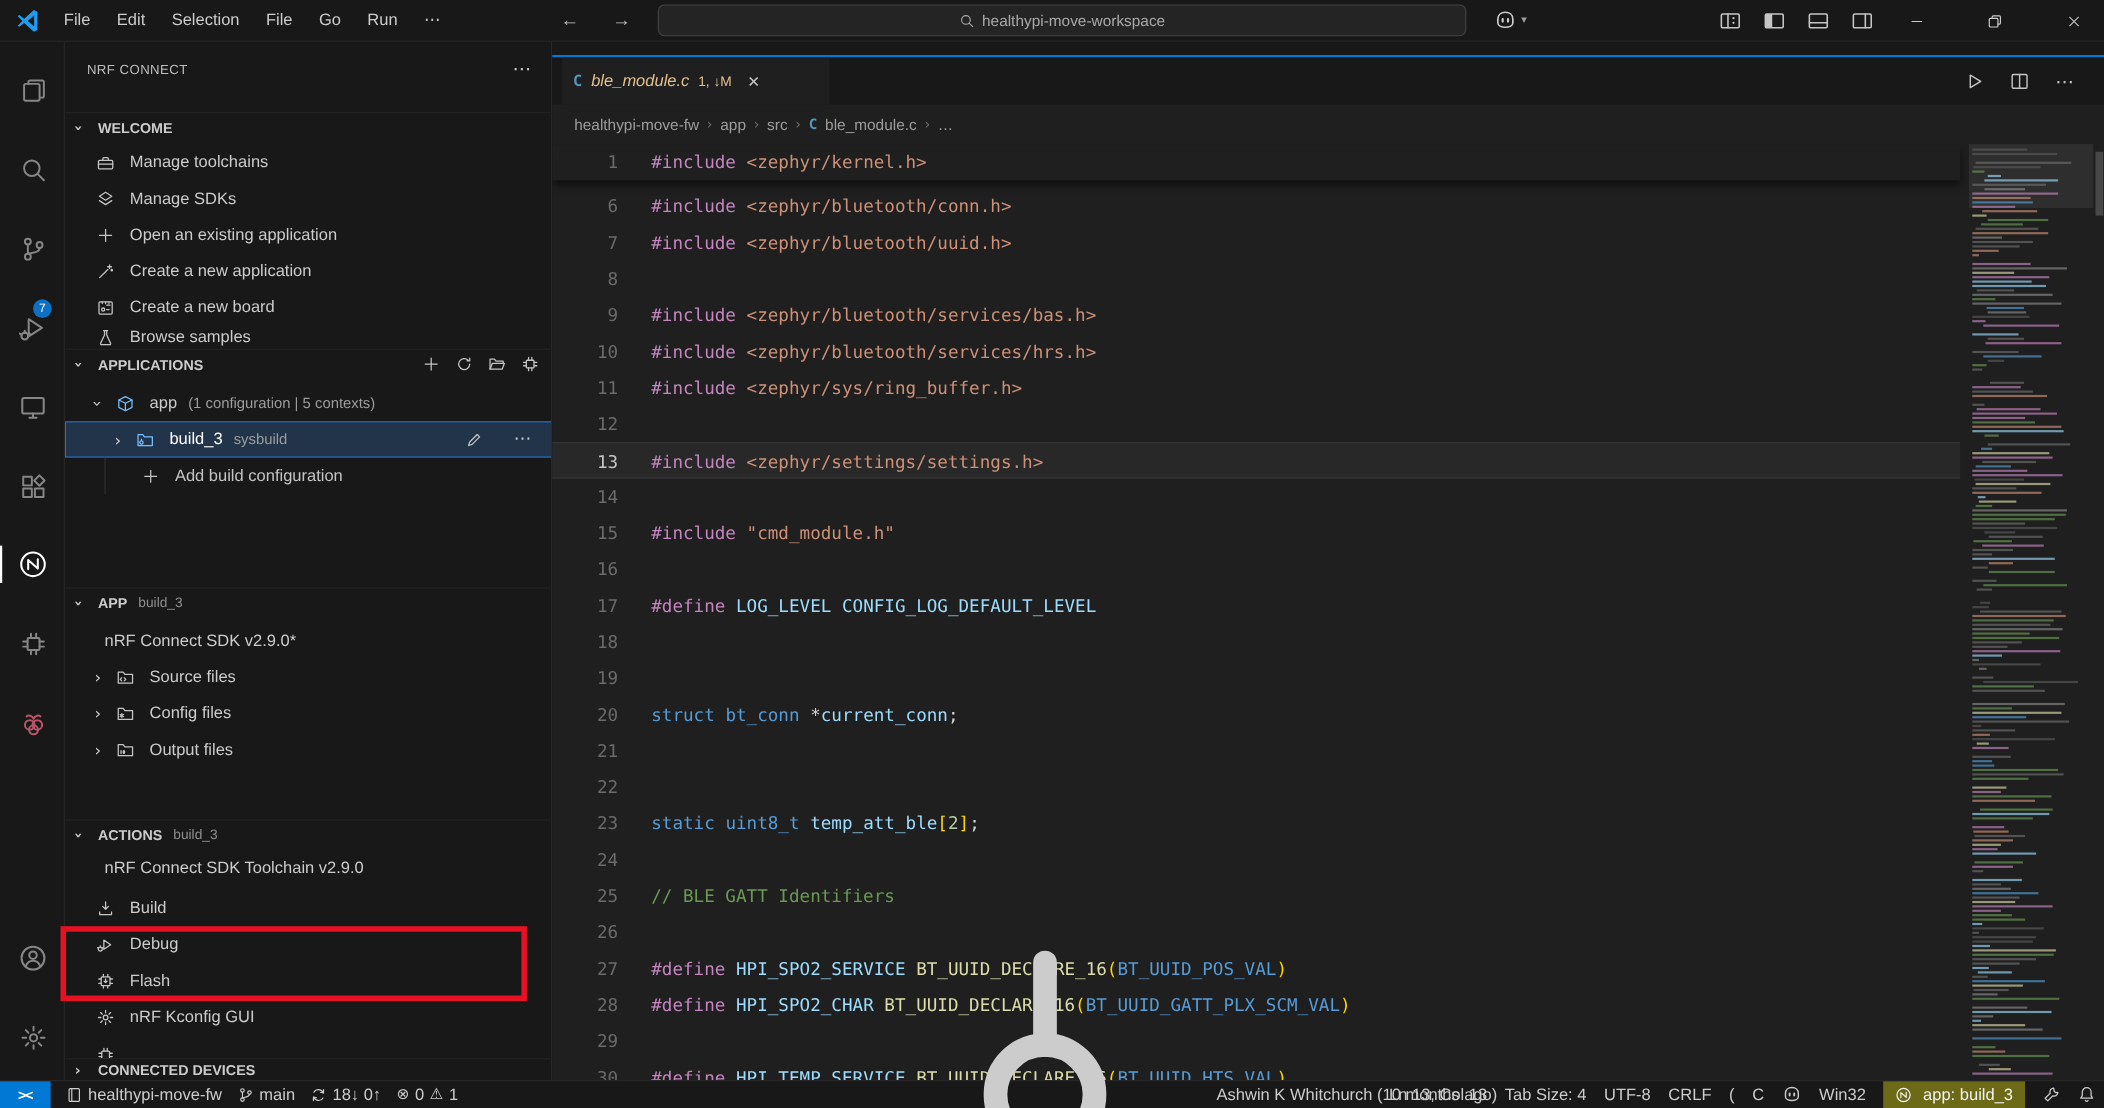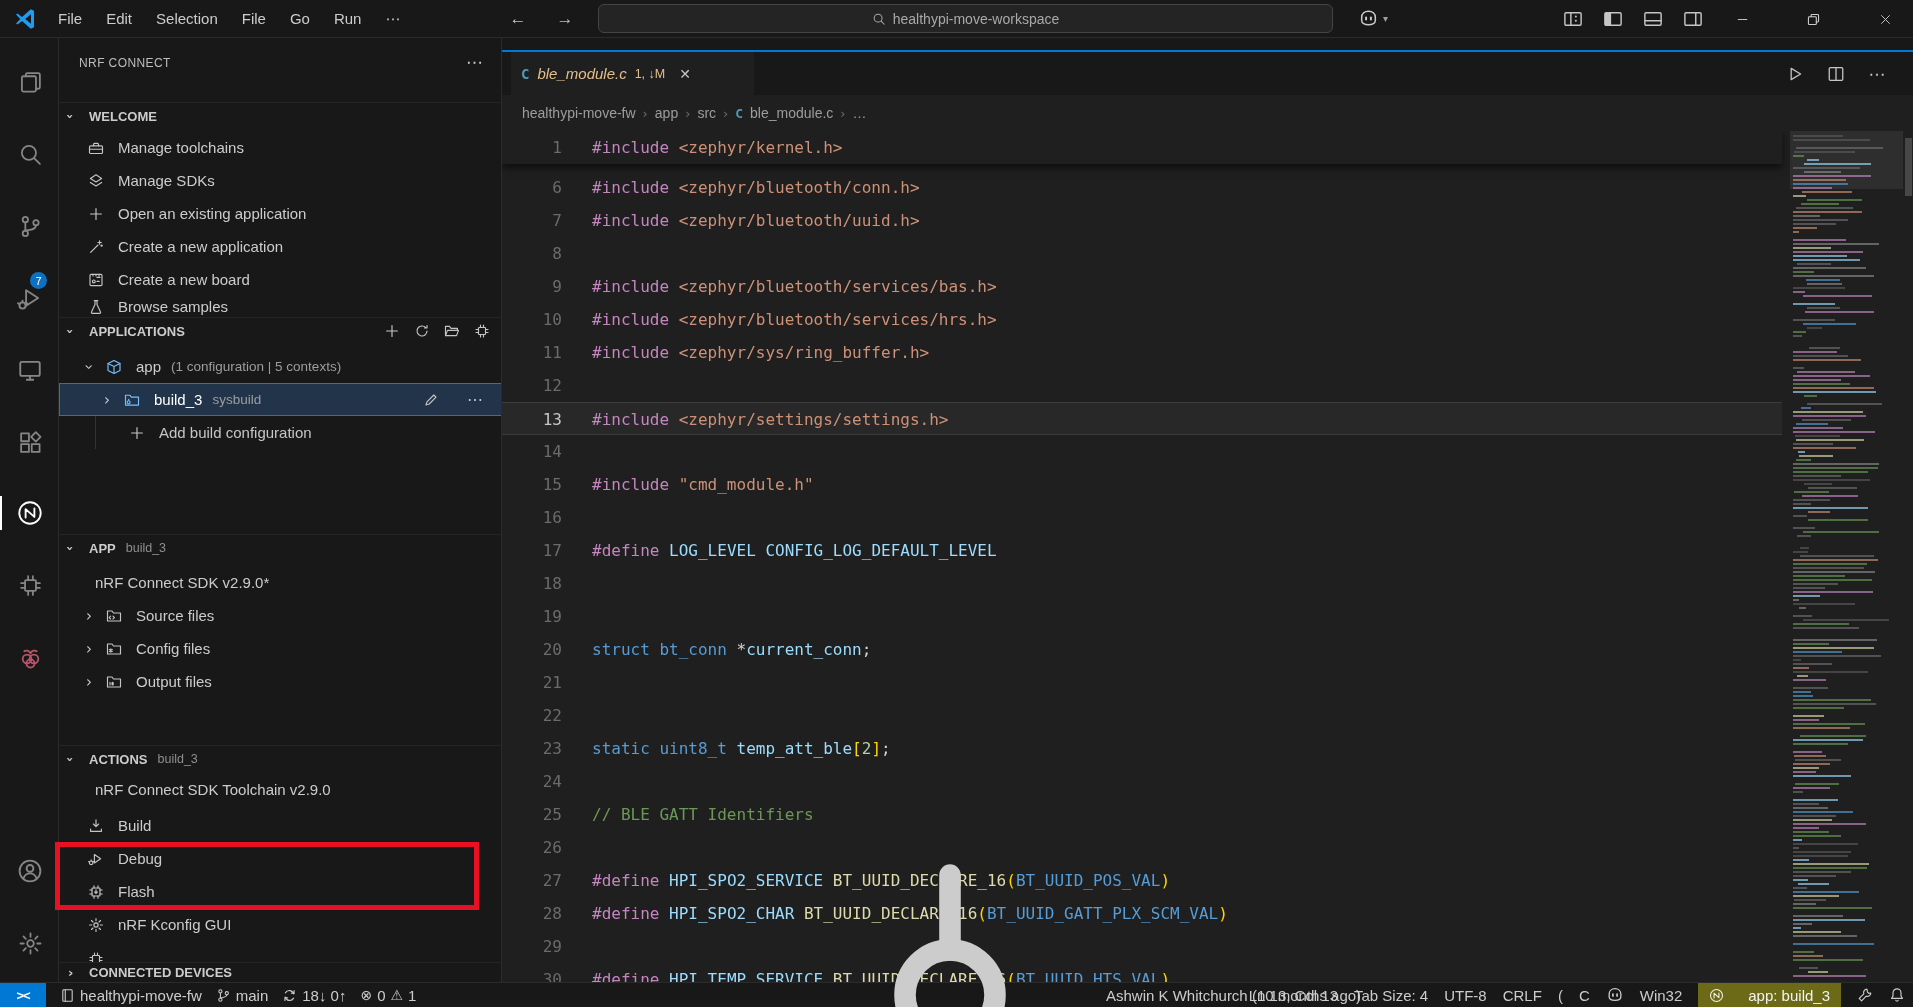--- a/index.html
+++ b/index.html
@@ -79,21 +79,21 @@
   
   #statusbar{position:absolute;left:0;top:982px;width:1913px;height:25px;background:#181818;border-top:1px solid #2b2b2b;
     color:#cccccc;font-size:15px;display:flex;align-items:center;}
   #remote{width:46px;height:25px;background:var(--accent);color:#fff;display:flex;align-items:center;justify-content:center;
     font-weight:bold;font-size:13px;letter-spacing:-1px;flex:none;}
   .sbitem{display:flex;align-items:center;gap:5px;margin-left:14px;white-space:nowrap;}
   .sbitem .ric{width:15px;height:15px;color:#cccccc;}
   #blame{position:absolute;left:800px;display:flex;align-items:center;gap:6px;white-space:nowrap;}
   #sb-right{position:absolute;right:8px;height:25px;display:flex;align-items:center;gap:16px;}
   #sb-right .sbitem{margin-left:0;}
-  #prominent{height:25px;background:var(--prominent_bg);color:#f2f2f2;display:flex;align-items:center;gap:24px;padding:0 11px;text-align:right;}
+  #prominent{height:25px;background:var(--prominent_bg);color:#f2f2f2;display:flex;align-items:center;gap:10px;padding:0 11px;text-align:right;}
 
   #red-rect{position:absolute;left:55px;top:842px;width:424px;height:68px;border:5px solid var(--annotation_red);z-index:60;}
   .glyph{font-family:"DejaVu Sans",sans-serif;}
 </style>
 </head>
 <body>
 
 <div id="titlebar">
   <div id="vslogo">
     <svg viewBox="0 0 24 24" width="24" height="24">

